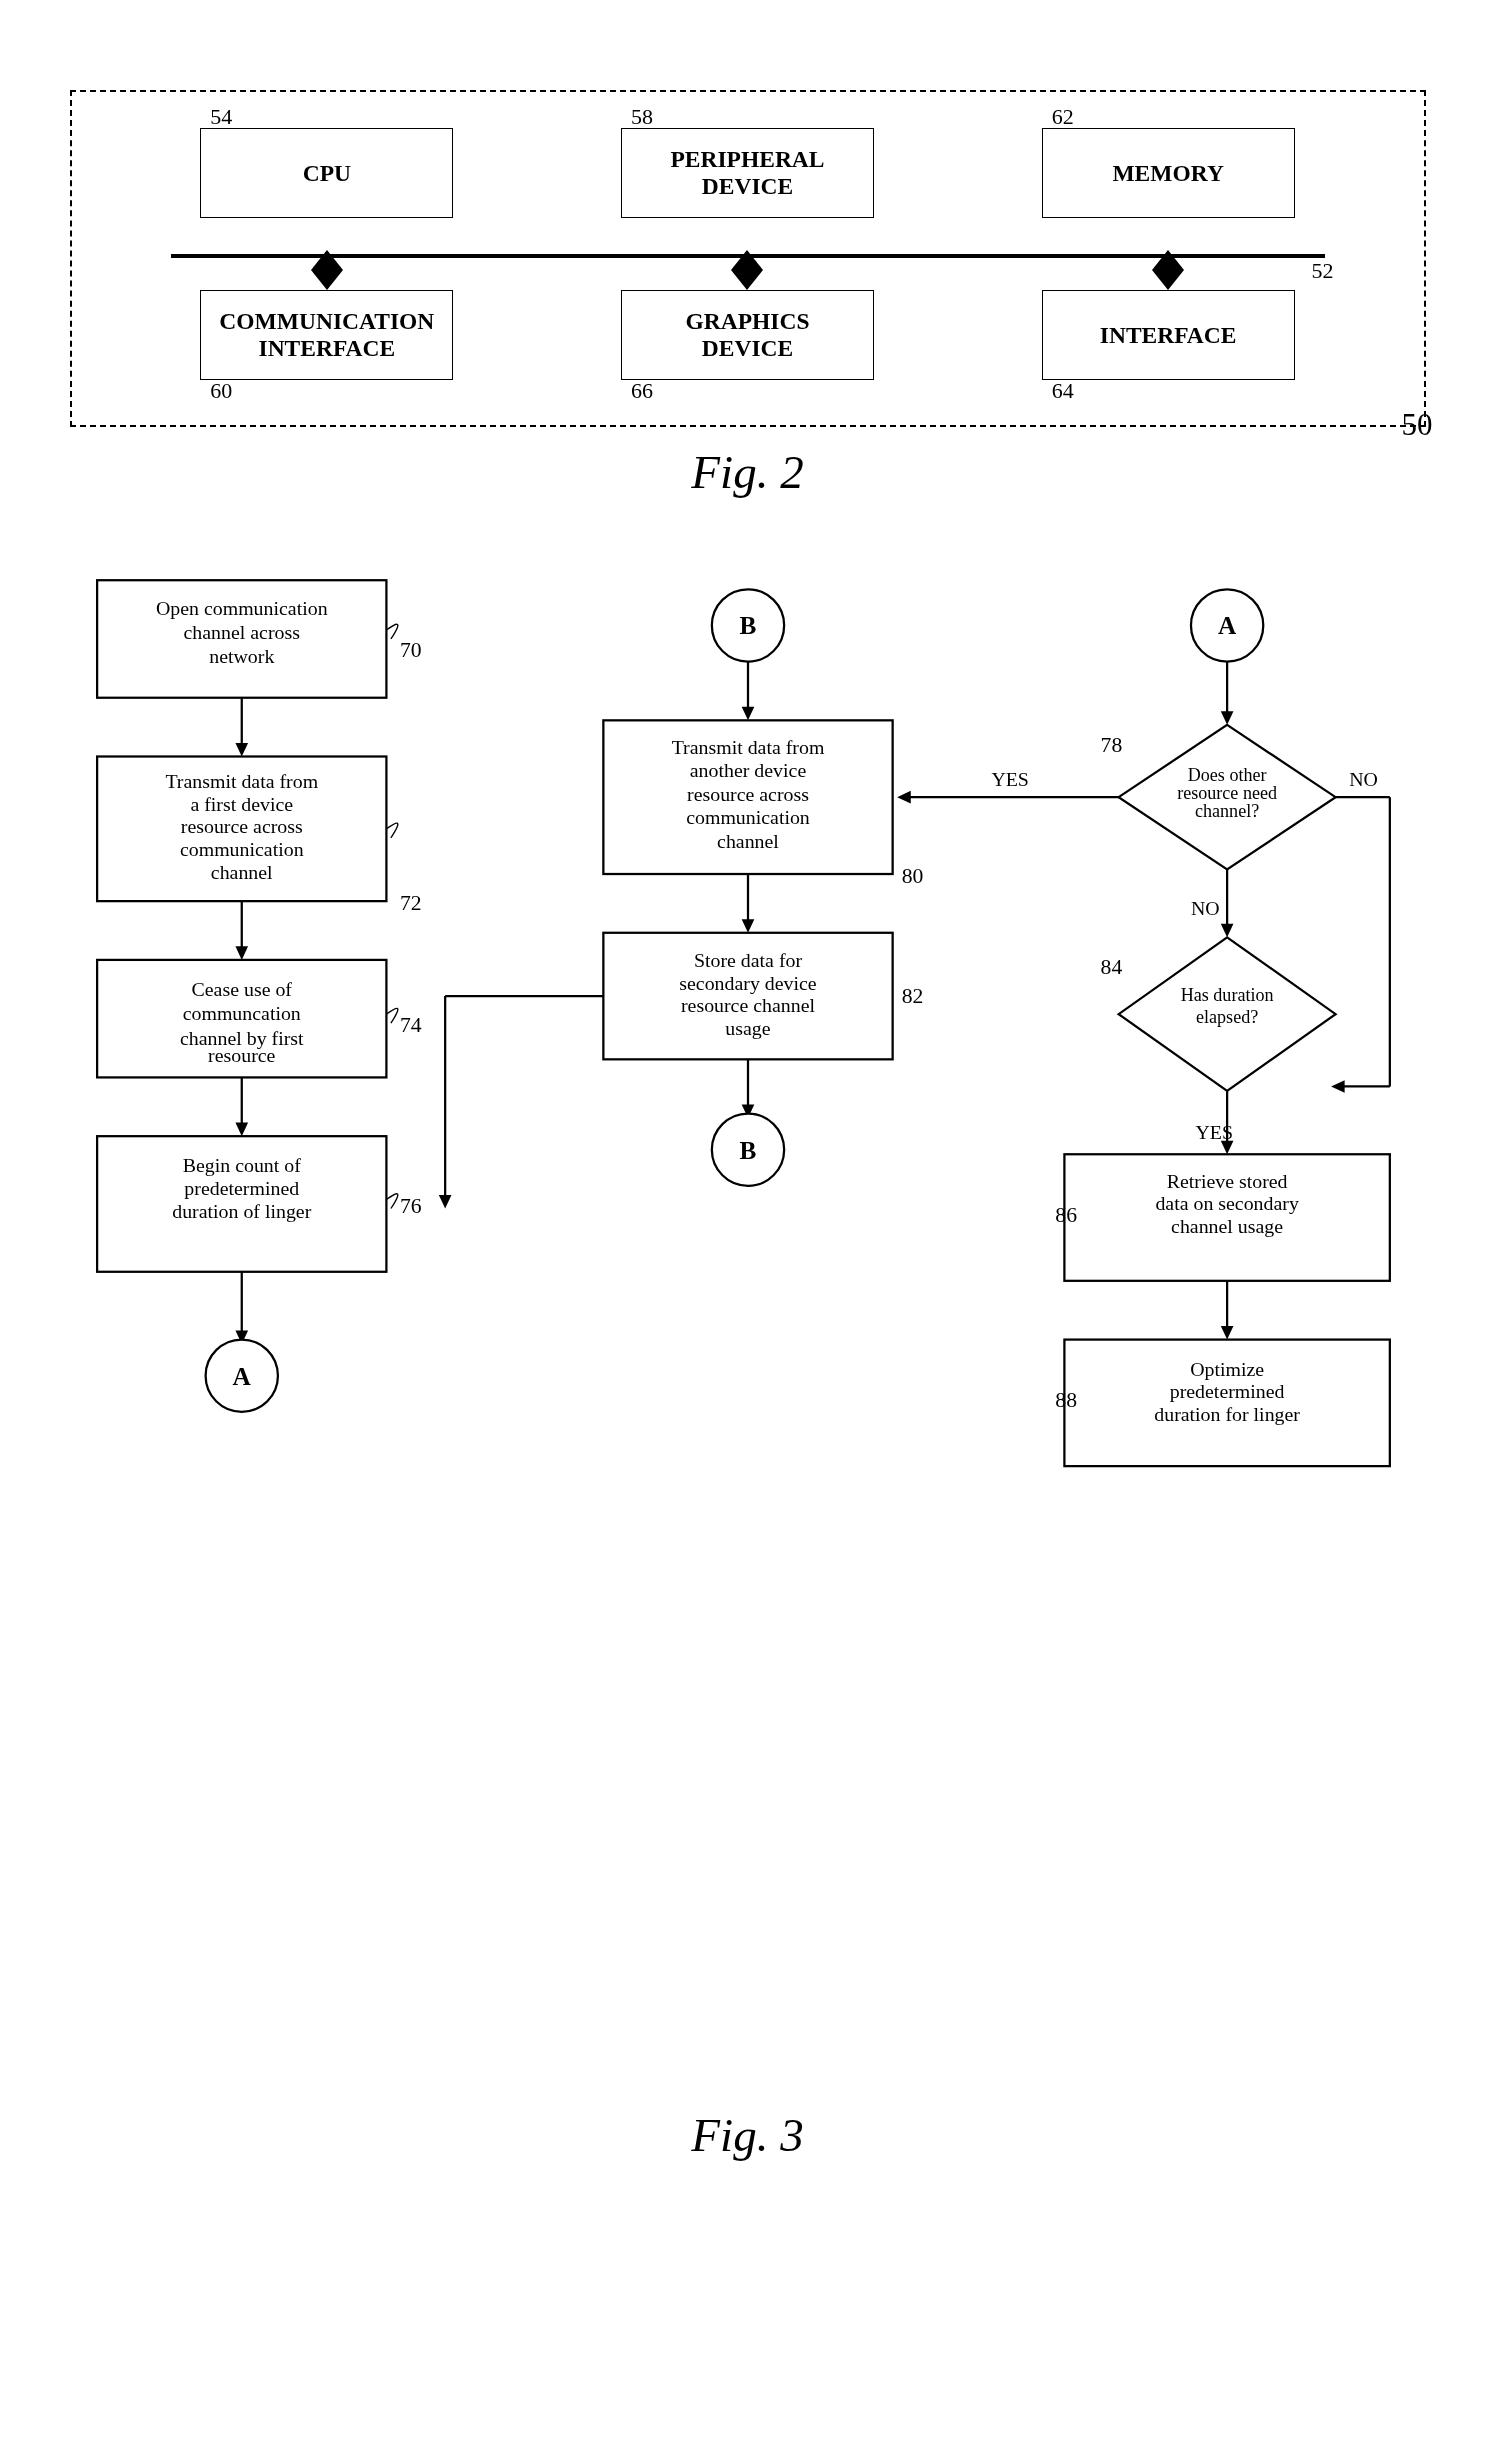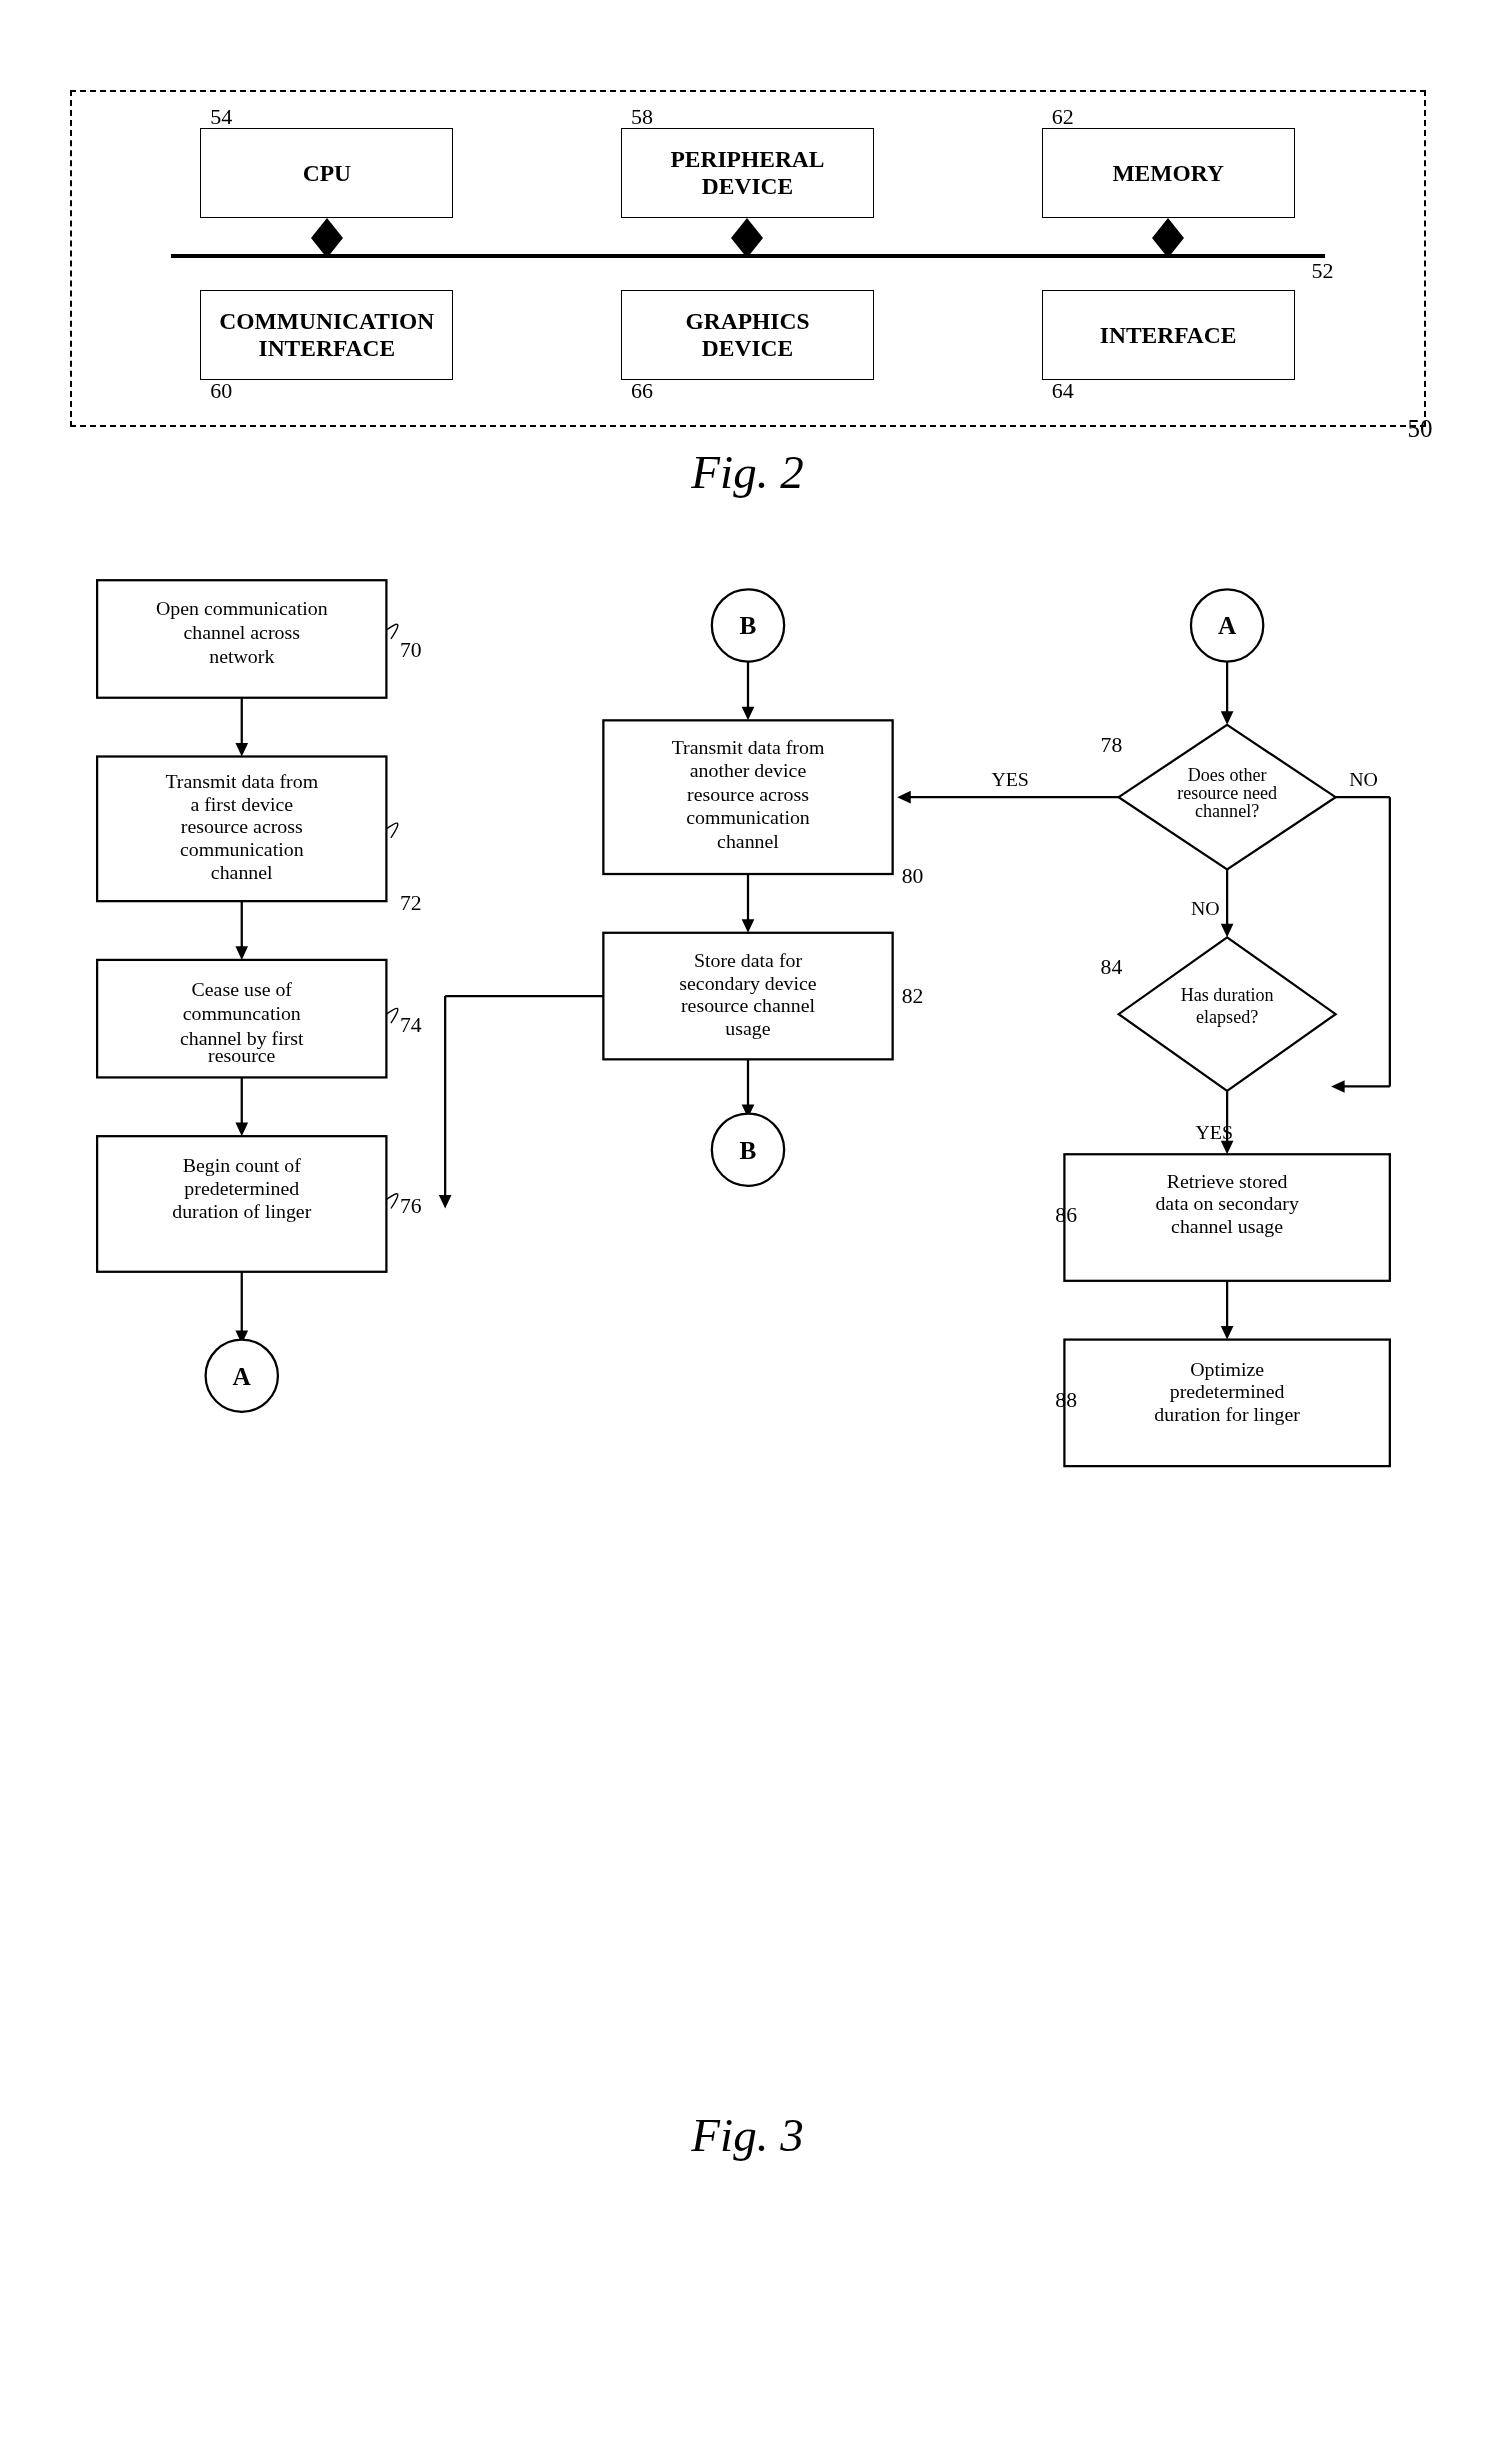--- a/index.html
+++ b/index.html
@@ -27,21 +27,21 @@
     .dashed-box {
       border: 2.7px dashed #000;
       padding: 36px 45px 45px 45px;
       position: relative;
       margin-top: 54px;
     }
     .label-50 {
       position: absolute;
       right: -9px;
       bottom: -18px;
-      font-size: 25px;
+      font-size: 31px;
     }
 
     .grid-top {
       display: flex;
       justify-content: space-around;
       margin-bottom: 0px;
     }
     .grid-bottom {
       display: flex;
       justify-content: space-around;
@@ -67,21 +67,21 @@
       position: absolute;
       font-size: 22px;
       font-weight: normal;
       font-family: Liberation Serif, serif;
     }
 
     
     .arrow-row {
       display: flex;
       justify-content: space-around;
-      align-items: flex-start;
+      align-items: flex-end;
       height: 72px;
       position: relative;
     }
 
     .bus-line {
       position: absolute;
       left: 54px;
       right: 54px;
       top: 50%;
       height: 3.6px;

